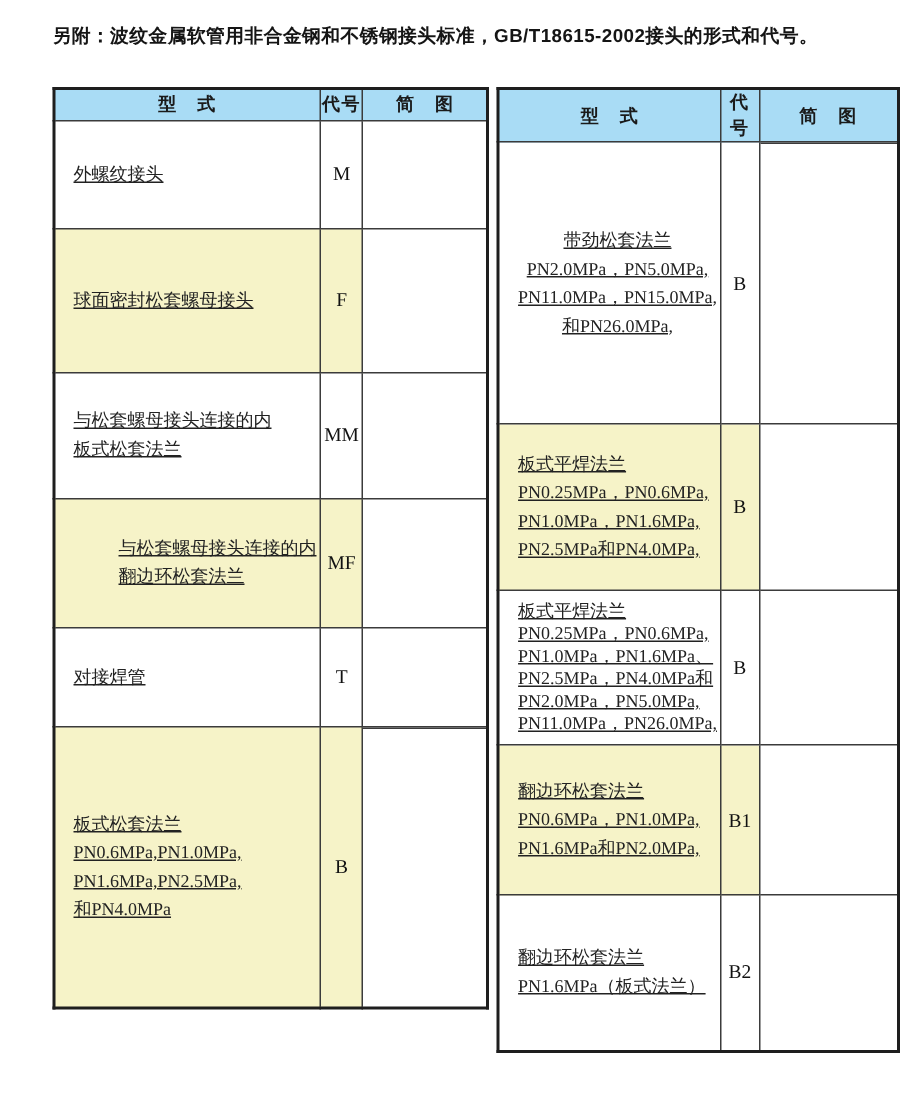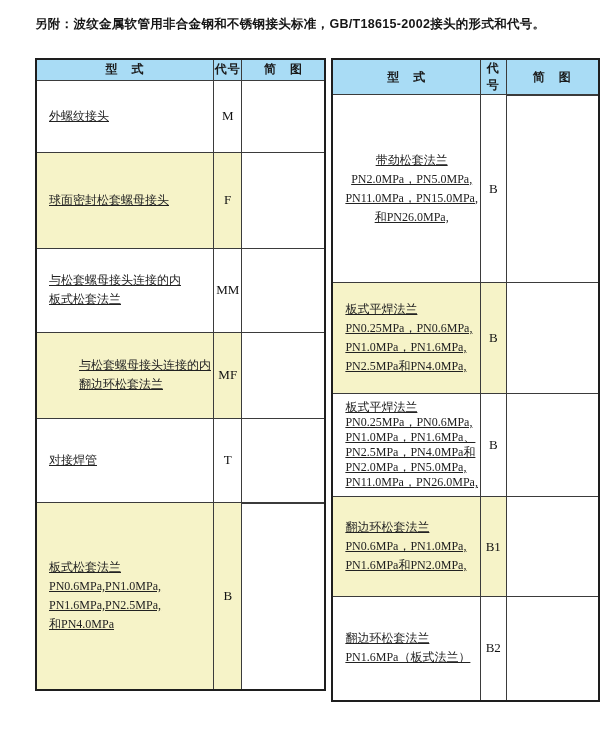--- a/index.html
+++ b/index.html
@@ -189,21 +189,21 @@
                     <rect x="44" y="11" width="44" height="60"></rect>
                     <line x1="56" y1="11" x2="56" y2="71"></line>
                     <line x1="76" y1="11" x2="76" y2="71"></line>
                     <polygon fill="url(#h4)" points="14,56 64,58 62,73 12,69"></polygon>
                     <rect x="62" y="55" width="26" height="18"></rect>
                   </svg>
                 </div>
               </div>
             </td>
           </tr>
-          <tr style="height:84px">
+          <tr style="height:66px">
             <td class="type-cell" style="line-height: 19px;">
               <div class="type-line">对接焊管</div>
             </td>
             <td class="code-cell">T</td>
             <td class="diagram-cell">
               <div class="diagram-stack">
                 <div class="diagram-box">
                   <svg viewBox="0 0 110 90" fill="none" stroke="#4a4a4a" stroke-width="1.3" xmlns="http://www.w3.org/2000/svg">
                     <defs>
                       <pattern id="h5" width="5" height="5" patternUnits="userSpaceOnUse" patternTransform="rotate(45)">

